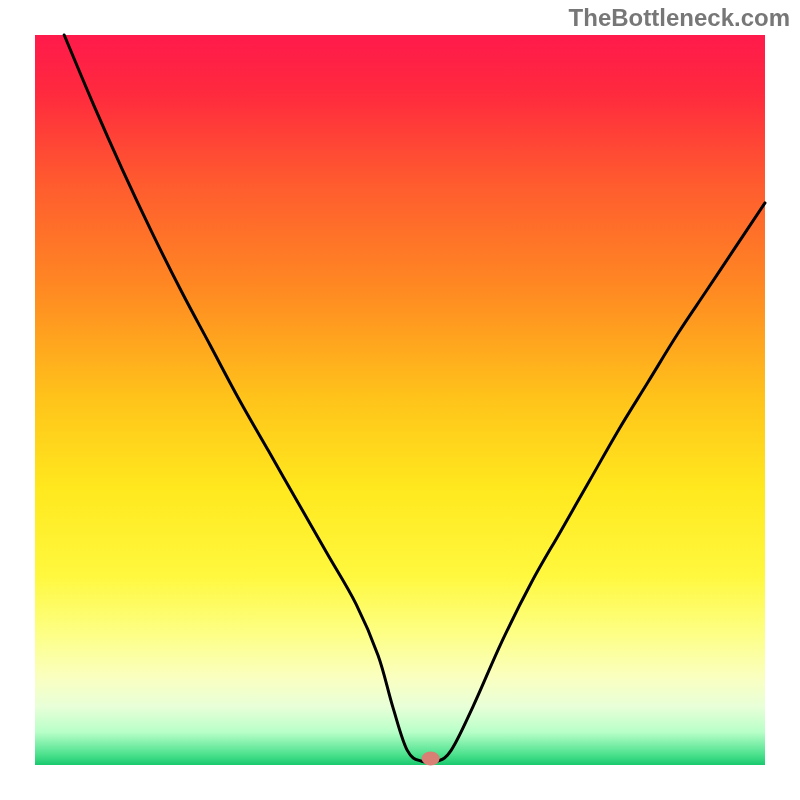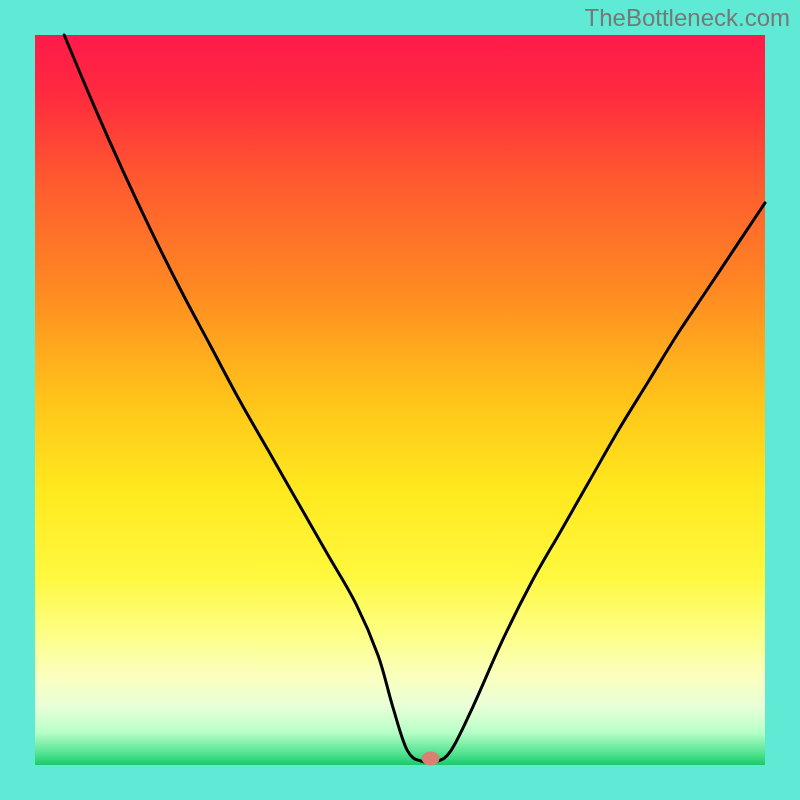--- a/index.html
+++ b/index.html
@@ -7,21 +7,22 @@
     padding: 0;
     width: 800px;
     height: 800px;
     background: #000;
     overflow: hidden;
   }
   .frame {
     position: relative;
     width: 800px;
     height: 800px;
-    background: #5eead4;
+    background: #ffffff;
+    font-weight: bold;
   }
   .watermark {
     position: absolute;
     top: 4px;
     right: 10px;
     font-family: Arial, Helvetica, sans-serif;
     font-size: 24px;
     color: #777;
     letter-spacing: 0px;
     z-index: 40;

